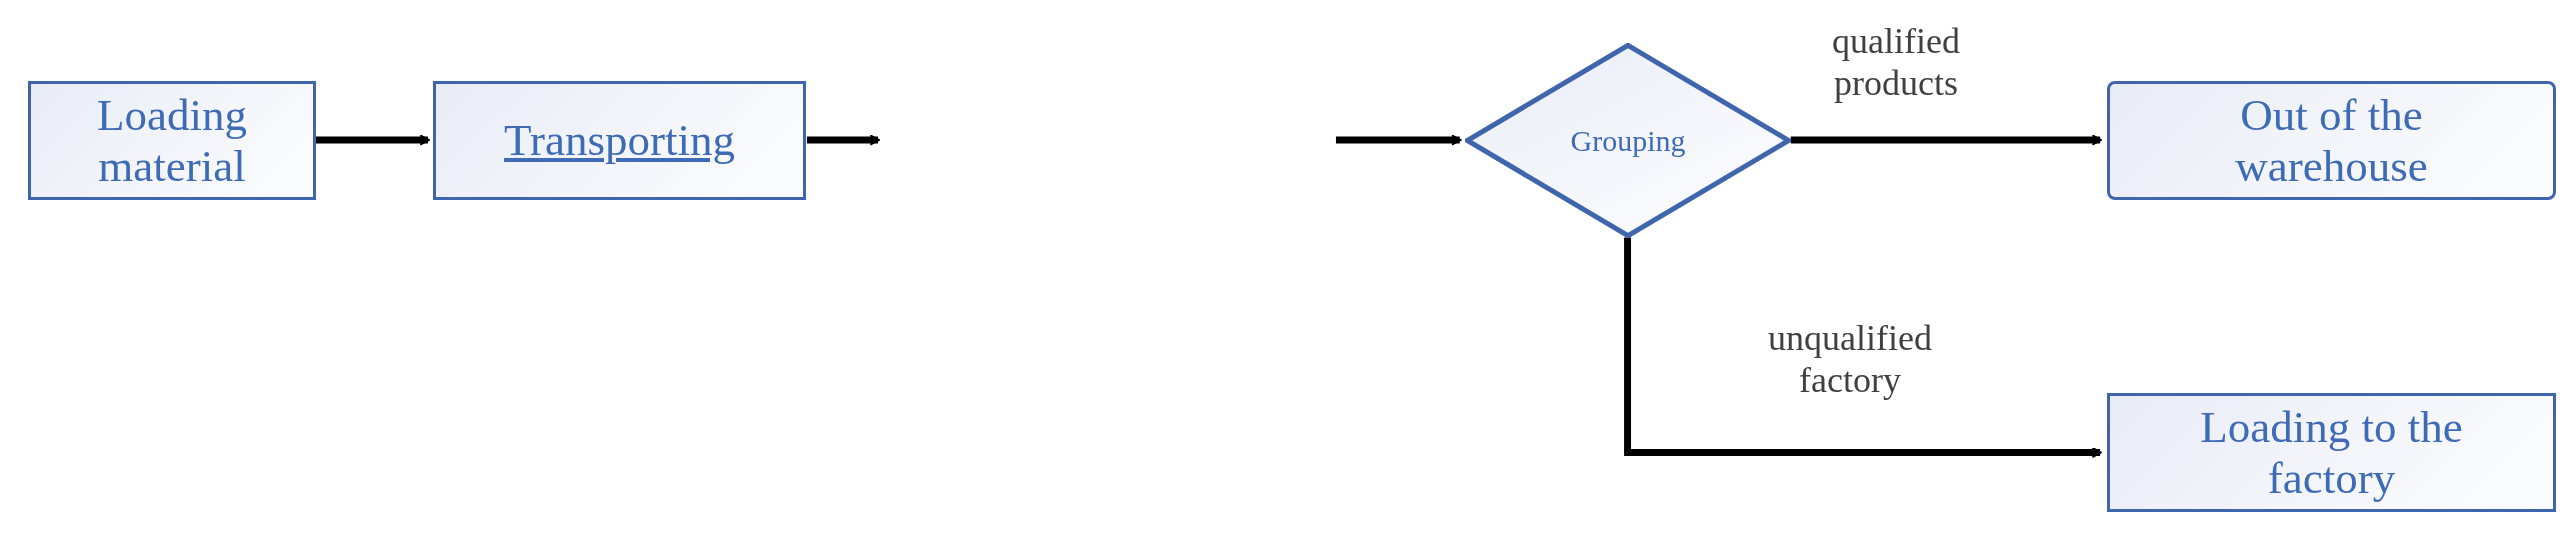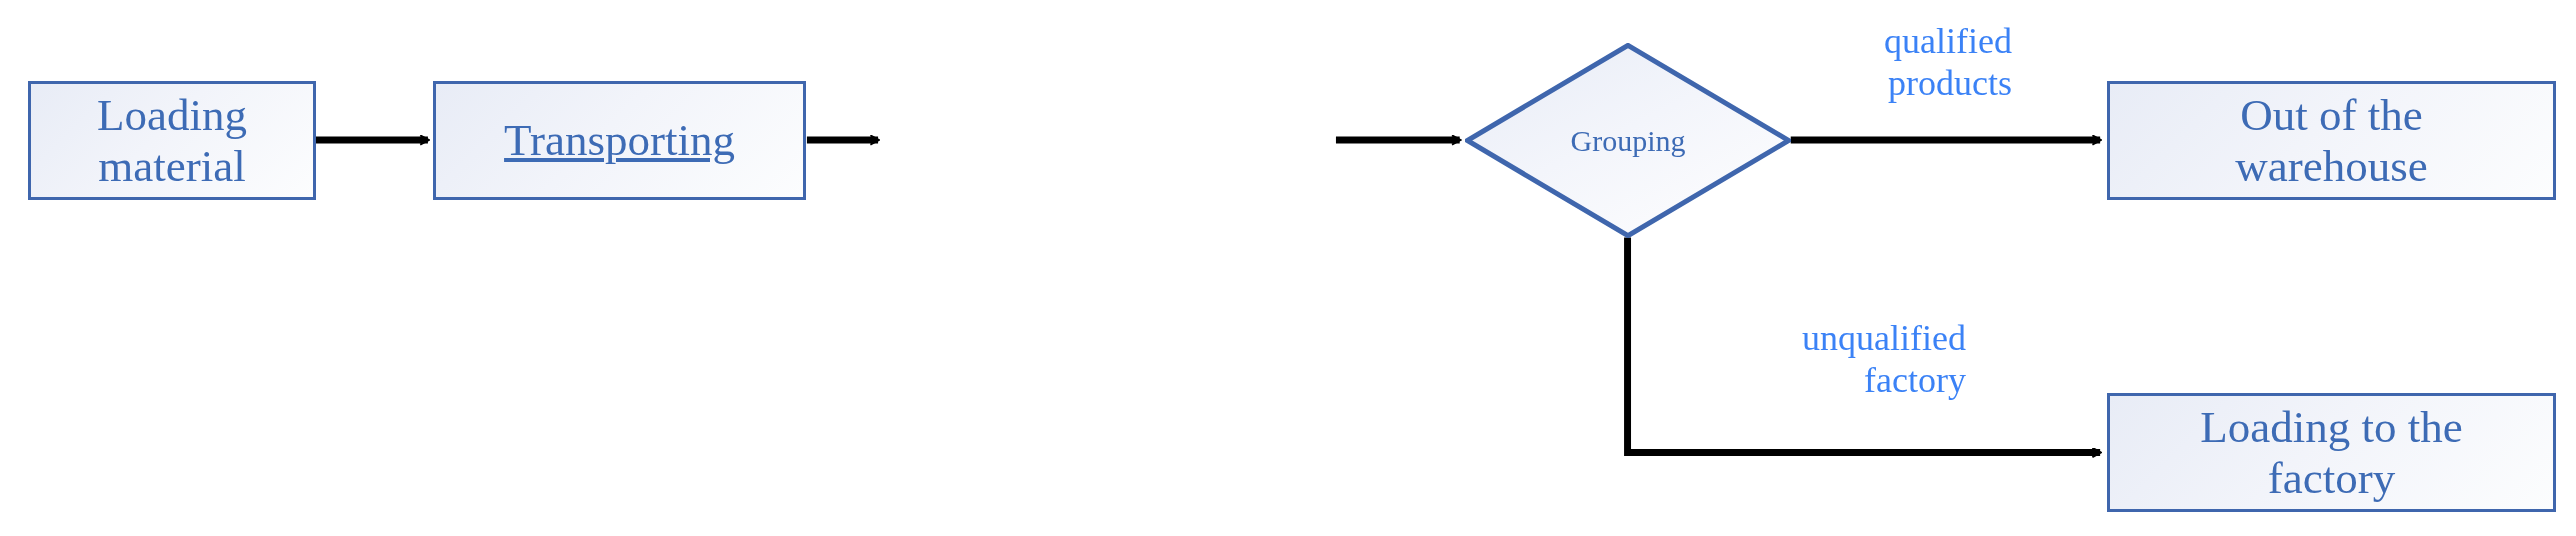--- a/index.html
+++ b/index.html
@@ -56,24 +56,24 @@
     z-index: -1;
   }
   .node-label {
     position: relative;
     z-index: 2;
     padding: 0 4.6px;
     white-space: pre-line;
   }
   .edge-label {
     position: absolute;
-    color: #3b82f6;
+    color: #404040;
     font-size: 36px;
     line-height: 1.18;
-    text-align: right;
+    text-align: center;
     white-space: pre-line;
     z-index: 3;
   }
 </style>
 </head>
 <body>
 
 <div id="canvas">
 
   <svg id="wires" viewBox="0 0 3328 693" xmlns="http://www.w3.org/2000/svg">
@@ -109,21 +109,21 @@
           <stop offset="0%" stop-color="#e8ecf6"></stop>
           <stop offset="50%" stop-color="#f3f5fb"></stop>
           <stop offset="100%" stop-color="#fdfdfe"></stop>
         </linearGradient>
       </defs>
       <polygon points="210.5,3 418,126 210.5,249 3,126" fill="url(#diamondFill)" stroke="#3f66ad" stroke-width="5" vector-effect="non-scaling-stroke"></polygon>
     </svg>
     <span class="node-label">Grouping</span>
   </div>
 
-  <div class="node process" style="left:2107px; top:81px; width:449px; height:119px;">
+  <div class="node process" style="left:2107px; top:81px; width:449px; height:119px;border-radius:8px;">
     <span class="node-label">Out of the
 warehouse</span>
   </div>
 
   <div class="node process" style="left:2107px; top:393px; width:449px; height:119px;">
     <span class="node-label">Loading to the
 factory</span>
   </div>
 
   <div class="edge-label" style="left:1780px; top:20px; width:232px;">qualified

